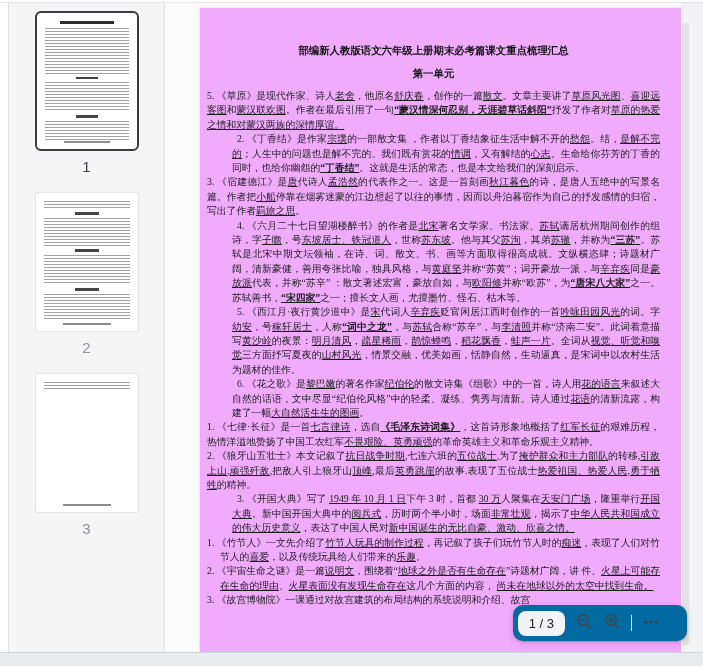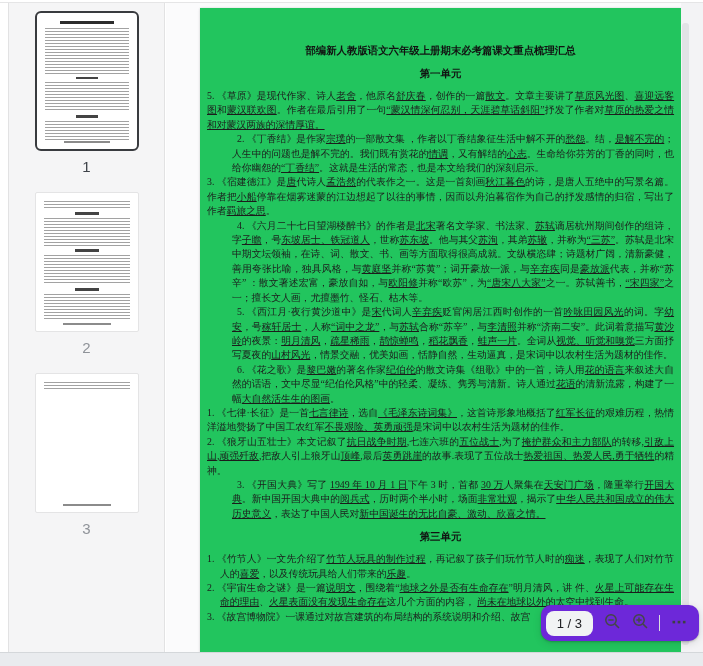--- a/index.html
+++ b/index.html
@@ -18,39 +18,39 @@
   .mini-title{height:3px;background:#2c2c2c;margin:1px 16px 3px;}
   .mini-head{height:3px;background:#444;margin:2px 32px;}
   .mini-lines{background:repeating-linear-gradient(to bottom,#a2a2a2 0,#a2a2a2 1px,transparent 1px,transparent 3px);margin:1px 1px;}
   .mini-foot{height:2px;background:#8b8b8b;margin:0 20px;}
   .mini-spacer{flex:1;}
   .pnum{margin-top:7px;font-family:"Liberation Sans",sans-serif;font-size:15px;color:#8f9399;}
   .pnum.sel{color:#3f434a;}
 
   
   .main{position:absolute;left:166px;top:3px;right:0;bottom:13px;background:#fbfbfc;}
-  .page{position:absolute;left:34px;top:5px;width:481px;height:646px;background:#22c55e;
+  .page{position:absolute;left:34px;top:5px;width:481px;height:646px;background:#f0abfc;
         box-shadow:0 0 2px rgba(0,0,0,.13),0 1px 3px rgba(0,0,0,.08);overflow:hidden;box-sizing:border-box;
-        padding:35px 7px 0 7px;}
+        padding:35px 21px 0 7px;}
   .doc-title{font-weight:bold;font-size:10.4px;line-height:15px;text-align:center;color:#111;margin:0 0 1px;}
   .sec-heading{font-weight:bold;font-size:10.4px;line-height:15px;text-align:center;color:#111;margin:8px;}
   p.doc-item{margin:0;font-size:9.8px;line-height:14.4px;text-align:justify;text-justify:inter-ideograph;color:#1c1c1c;}
   p.doc-item.ind{text-indent:5px;margin-left:25px;}
   p.doc-item.hang{padding-left:13px;text-indent:-13px;}
   p.doc-item u{text-underline-offset:1px;}
-  p.doc-item .b{font-weight:normal;}
+  p.doc-item .b{font-weight:bold;}
 
   
   .right-gutter{position:absolute;right:0;top:0;width:22px;bottom:0;background:#f3f3f5;}
   .scroll-thumb{position:absolute;left:1px;width:7px;top:20px;bottom:8px;background:#e2e3e6;border-radius:3px;}
 
   
-  .toolbar{position:absolute;right:4px;bottom:12px;height:36px;background:#6d28d9;border-radius:10px;
+  .toolbar{position:absolute;right:16px;bottom:12px;height:36px;background:#0369a1;border-radius:10px;
            box-shadow:0 1px 2px rgba(0,0,0,.20),0 2px 8px rgba(0,0,0,.12);
-           display:flex;align-items:center;padding:0 6px 0 5px;font-family:"Liberation Sans",sans-serif;}
+           display:flex;align-items:center;padding:0 22px 0 5px;font-family:"Liberation Sans",sans-serif;}
   .page-chip{background:#f1f3f4;border-radius:8px;padding:5px 11px;font-size:13px;color:#202124;margin-right:5px;white-space:nowrap;}
   .tbtn{background:none;border:none;width:28px;height:28px;display:flex;align-items:center;justify-content:center;
         cursor:pointer;padding:0;border-radius:6px;}
   .tdivider{width:1px;height:16px;background:#dadce0;margin:0 5px;}
 
   
   .bottombar{position:absolute;left:0;right:0;bottom:0;height:13px;background:#e9ebee;border-top:1px solid #d4d7da;}
 </style>
 </head>
 <body>
@@ -100,26 +100,25 @@
     <div class="page">
       <div class="doc-title">部编新人教版语文六年级上册期末必考篇课文重点梳理汇总</div>
       <div id="doc-body">
           <div class="sec-heading">第一单元</div>
           <p class="doc-item"><span>5. 《草原》是现代作家、诗人</span><u>老舍</u><span>，他原名</span><u>舒庆春</u><span>，创作的一篇</span><u>散文</u><span>。文章主要讲了</span><u>草原风光图</u><span>、</span><u>喜迎远客图</u><span>和</span><u>蒙汉联欢图</u><span>。作者在最后引用了一句</span><u class="b">“蒙汉情深何忍别，天涯碧草话斜阳”</u><span>抒发了作者对</span><u>草原的热爱之情和对蒙汉两族的深情厚谊。</u></p>
           <p class="doc-item ind"><span>2. 《丁香结》是作家</span><u>宗璞</u><span>的一部散文集 ，作者以丁香结象征生活中解不开的</span><u>愁怨</u><span>。结，</span><u>是解不完的</u><span>；人生中的问题也是解不完的。我们既有赏花的</span><u>情调</u><span>，又有解结的</span><u>心志</u><span>。生命给你芬芳的丁香的同时，也给你幽怨的</span><u class="b">“丁香结”</u><span>。这就是生活的常态，也是本文给我们的深刻启示。</span></p>
           <p class="doc-item"><span>3. 《宿建德江》是</span><u>唐</u><span>代诗人</span><u>孟浩然</u><span>的代表作之一。这是一首刻画</span><u>秋江暮色</u><span>的诗，是唐人五绝中的写景名篇。作者把</span><u>小船</u><span>停靠在烟雾迷蒙的江边想起了以往的事情，因而以舟泊暮宿作为自己的抒发感情的归宿，写出了作者</span><u>羁旅之思</u><span>。</span></p>
           <p class="doc-item ind"><span>4. 《六月二十七日望湖楼醉书》的作者是</span><u>北宋</u><span>著名文学家、书法家、</span><u>苏轼</u><span>谪居杭州期间创作的组诗，字</span><u>子瞻</u><span>，号</span><u>东坡居士、铁冠道人</u><span>，世称</span><u>苏东坡</u><span>。他与其父</span><u>苏洵</u><span>，其弟</span><u>苏辙</u><span>，并称为</span><u class="b">“三苏”</u><span>。苏轼是北宋中期文坛领袖，在诗、词、散文、书、画等方面取得很高成就。文纵横恣肆；诗题材广阔，清新豪健，善用夸张比喻，独具风格，与</span><u>黄庭坚</u><span>并称“苏黄”；词开豪放一派，与</span><u>辛弃疾</u><span>同是</span><u>豪放派</u><span>代表，并称“苏辛” ：散文著述宏富，豪放自如，与</span><u>欧阳修</u><span>并称“欧苏”，为</span><u class="b">“唐宋八大家”</u><span>之一。苏轼善书，</span><u class="b">“宋四家”</u><span>之一；擅长文人画，尤擅墨竹、怪石、枯木等。</span></p>
           <p class="doc-item ind"><span>5. 《西江月·夜行黄沙道中》是</span><u>宋</u><span>代词人</span><u>辛弃疾</u><span>贬官闲居江西时创作的一首</span><u>吟咏田园风光</u><span>的词。字</span><u>幼安</u><span>，号</span><u>稼轩居士</u><span>，人称</span><u class="b">“词中之龙”</u><span>，与</span><u>苏轼</u><span>合称“苏辛”，与</span><u>李清照</u><span>并称“济南二安”。此词着意描写</span><u>黄沙岭</u><span>的夜景：</span><u>明月清风</u><span>，</span><u>疏星稀雨</u><span>，</span><u>鹊惊蝉鸣</u><span>，</span><u>稻花飘香</u><span>，</span><u>蛙声一片</u><span>。全词从</span><u>视觉、听觉和嗅觉</u><span>三方面抒写夏夜的</span><u>山村风光</u><span>，情景交融，优美如画，恬静自然，生动逼真，是宋词中以农村生活为题材的佳作。</span></p>
           <p class="doc-item ind"><span>6. 《花之歌》是</span><u>黎巴嫩</u><span>的著名作家</span><u>纪伯伦</u><span>的散文诗集《组歌》中的一首，诗人用</span><u>花的语言</u><span>来叙述大自然的话语，文中尽显“纪伯伦风格”中的轻柔、凝练、隽秀与清新。诗人通过</span><u>花语</u><span>的清新流露，构建了一幅</span><u>大自然活生生的图画</u><span>。</span></p>
-          <p class="doc-item"><span>1. 《七律·长征》是一首</span><u>七言律诗</u><span>，选自</span><u class="b">《毛泽东诗词集》</u><span>，这首诗形象地概括了</span><u>红军长征</u><span>的艰难历程，热情洋溢地赞扬了中国工农红军</span><u>不畏艰险、英勇顽强</u><span>是宋词中以农村生活为题材的佳作。</span></p>
+          <p class="doc-item"><span>1. 《七律·长征》是一首</span><u>七言律诗</u><span>，选自</span><u class="b">《毛泽东诗词集》</u><span>，这首诗形象地概括了</span><u>红军长征</u><span>的艰难历程，热情洋溢地赞扬了中国工农红军</span><u>不畏艰险、英勇顽强</u><span>的革命英雄主义和革命乐观主义精神。</span></p>
           <p class="doc-item"><span>2. 《狼牙山五壮士》本文记叙了</span><u>抗日战争时期</u><span>,七连六班的</span><u>五位战士</u><span>,为了</span><u>掩护群众和主力部队</u><span>的转移,</span><u>引敌上山</u><span>,</span><u>顽强歼敌</u><span>,把敌人引上狼牙山</span><u>顶峰</u><span>,最后</span><u>英勇跳崖</u><span>的故事.表现了五位战士</span><u>热爱祖国、热爱人民,勇于牺牲</u><span>的精神。</span></p>
           <p class="doc-item ind"><span>3. 《开国大典》写了 </span><u>1949 年 10 月 1 日</u><span>下午 3 时，首都 </span><u>30 万</u><span>人聚集在</span><u>天安门广场</u><span>，隆重举行</span><u>开国大典</u><span>。新中国开国大典中的</span><u>阅兵式</u><span>，历时两个半小时，场面</span><u>非常壮观</u><span>，揭示了</span><u>中华人民共和国成立的伟大历史意义</u><span>，表达了中国人民对</span><u>新中国诞生的无比自豪、激动、欣喜之情。</u></p>
-          <div class="sec-heading">第三单元</div>
           <p class="doc-item hang"><span>1. 《竹节人》一文先介绍了</span><u>竹节人玩具的制作过程</u><span>，再记叙了孩子们玩竹节人时的</span><u>痴迷</u><span>，表现了人们对竹节人的</span><u>喜爱</u><span>，以及传统玩具给人们带来的</span><u>乐趣</u><span>。</span></p>
-          <p class="doc-item hang"><span>2. 《宇宙生命之谜》是一篇</span><u>说明文</u><span>，围绕着“</span><u>地球之外是否有生命存在</u><span>”明月清风，讲   件、</span><u>火星上可能存在生命的理由</u><span>、</span><u>火星表面没有发现生命存在</u><span>这几个方面的内容，  </span><u>尚未在地球以外的太空中找到生命。</u></p>
+          <p class="doc-item hang"><span>2. 《宇宙生命之谜》是一篇</span><u>说明文</u><span>，围绕着“</span><u>地球之外是否有生命存在</u><span>”诗题材广阔，讲   件、</span><u>火星上可能存在生命的理由</u><span>、</span><u>火星表面没有发现生命存在</u><span>这几个方面的内容，  </span><u>尚未在地球以外的太空中找到生命。</u></p>
           <p class="doc-item hang"><span>3. 《故宫博物院》一课通过对故宫建筑的布局结构的系统说明和介绍、故宫</span></p>
         </div>
     </div>
 
     <div class="right-gutter">
       <div class="scroll-thumb"></div>
     </div>
 
     <div class="toolbar">
       <div class="page-chip">1 / 3</div>

